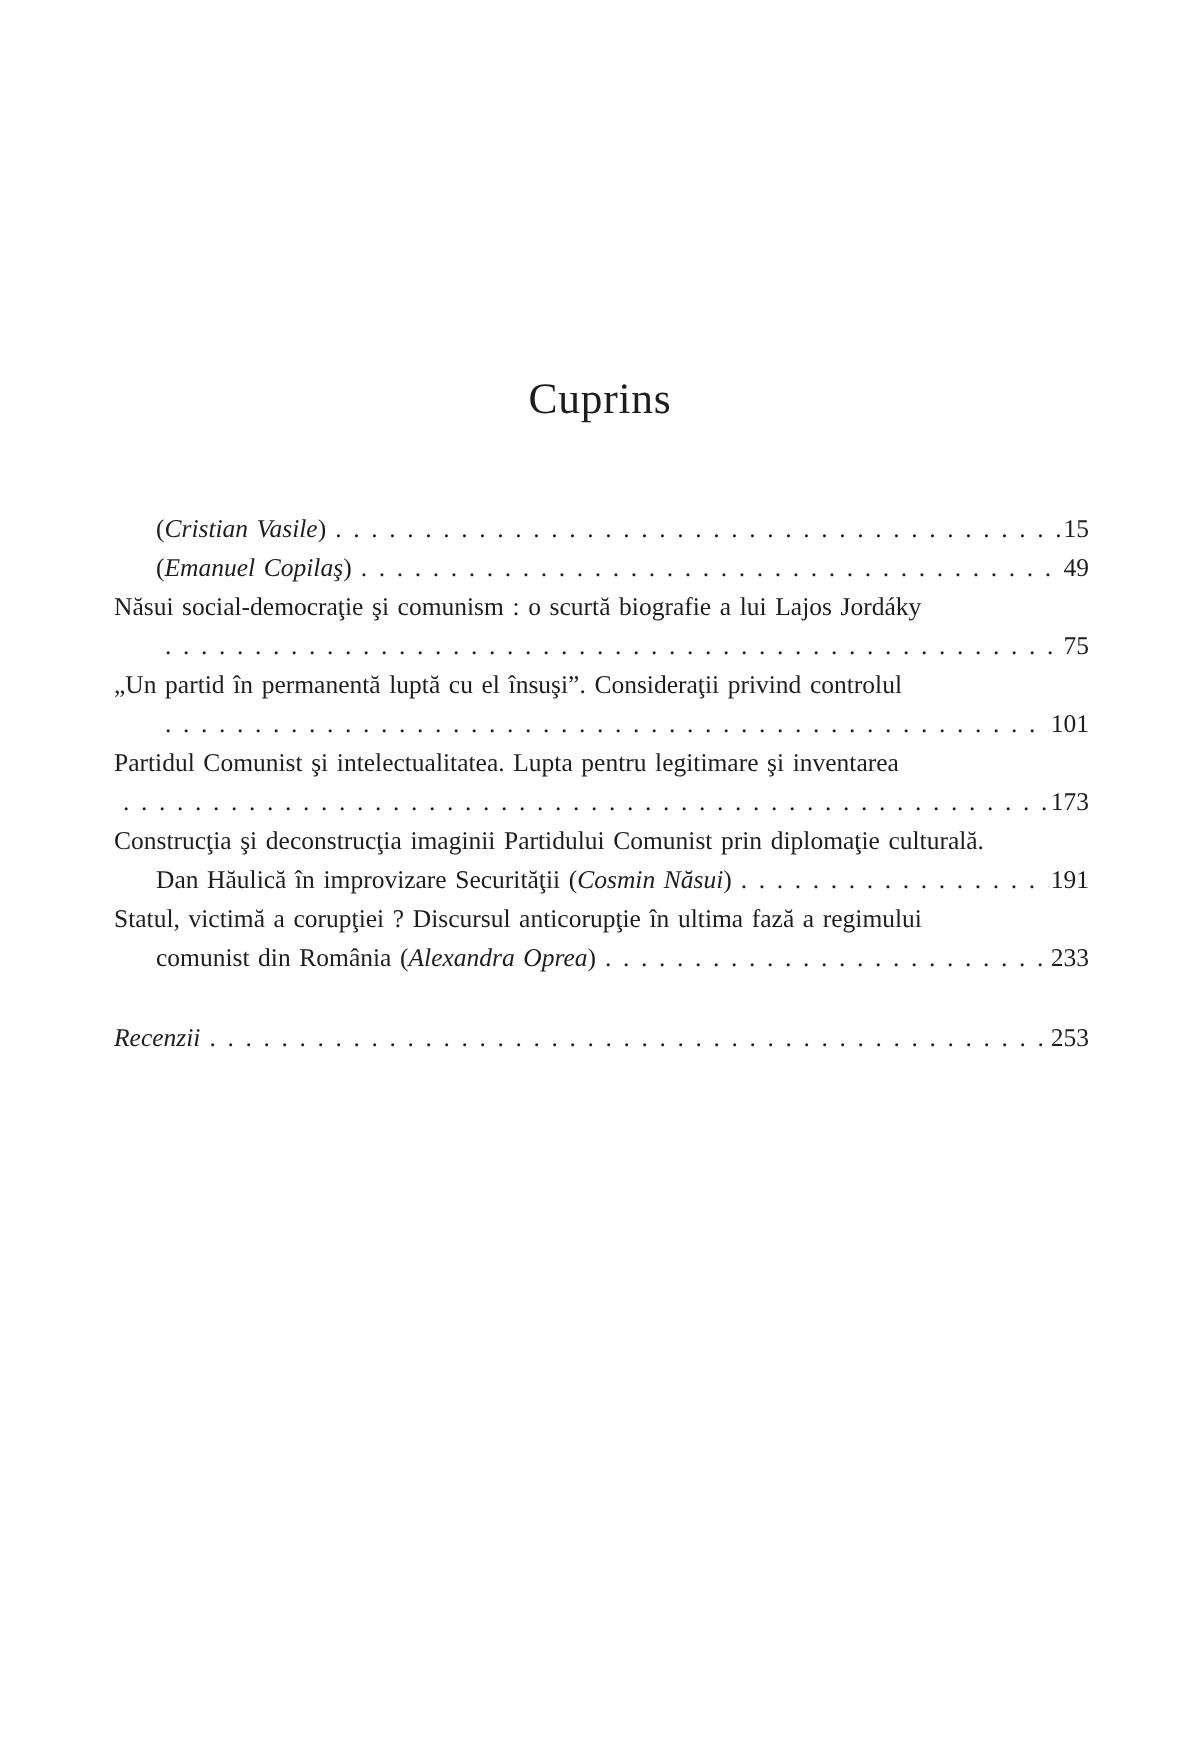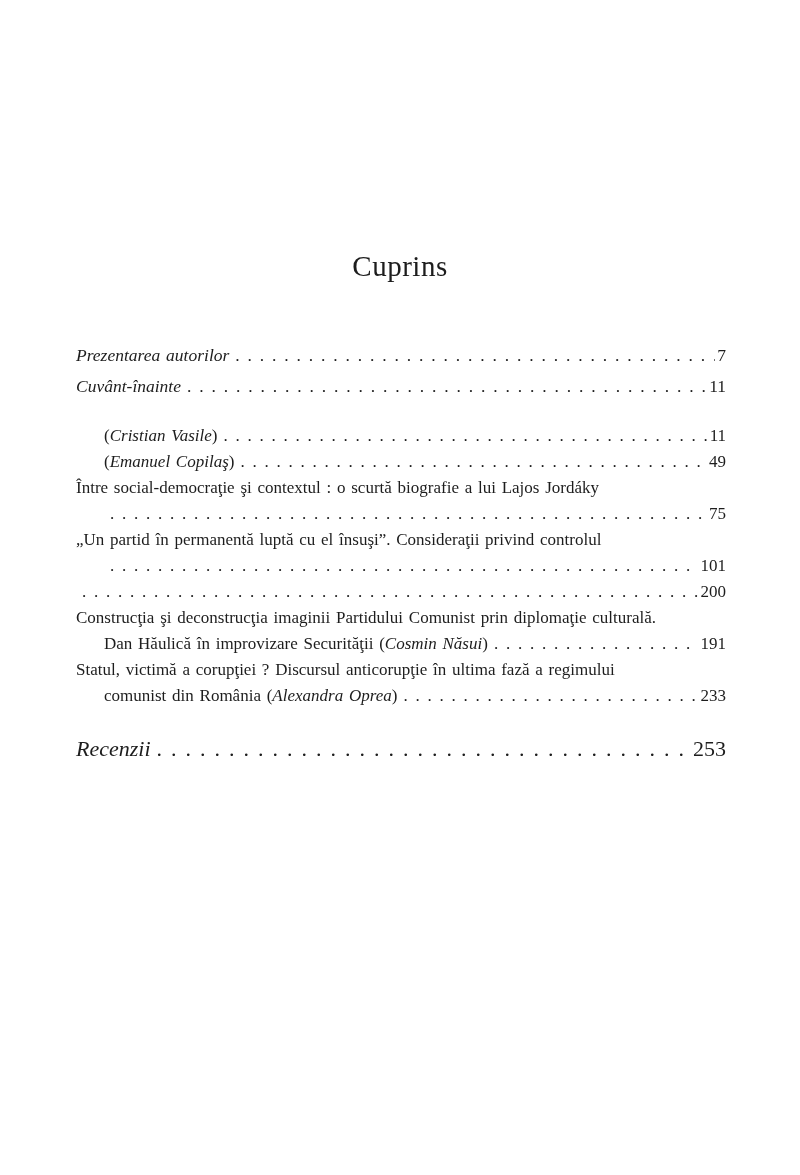--- a/index.html
+++ b/index.html
@@ -26,21 +26,21 @@
   .toc {
     margin: 57px 74px 0 76px; 
     font-size: 17px;
     word-spacing: 1.5px;
   }
   .group-front .line { line-height: 31px; font-size: 17.5px; }
   .group-front .txt { font-style: italic; }
   .group-main { margin-top: 21px; }
   .group-main .line { line-height: 26px; }
   .group-back { margin-top: 27px; }
-  .group-back .line { line-height: 26px; font-size: 22px; justify-content: flex-end; }
+  .group-back .line { line-height: 26px; font-size: 17px; justify-content: flex-end; }
   .group-back .txt { font-style: italic; }
   .line {
     display: flex;
     align-items: baseline;
     white-space: nowrap;
   }
   .line.indent { padding-left: 28px; }
   .txt i { font-style: italic; }
   .leader {
     flex: 1;
@@ -55,75 +55,62 @@
     letter-spacing: 1px;
   }
   .pg { text-align: right; }
 </style>
 </head>
 <body>
 
 <div class="page">
   <h1 class="title">Cuprins</h1>
   <div class="toc" id="toc">
-      <div class="group group-front">
-        <div class="entry">
-          <div class="line">
-            <span class="txt"><i>Prezentarea autorilor</i></span>
-            <span class="leader"></span>
-            <span class="pg">7</span>
-          </div>
-        </div>
-        <div class="entry">
-          <div class="line">
-            <span class="txt"><i>Cuvânt-înainte</i></span>
-            <span class="leader"></span>
-            <span class="pg">11</span>
-          </div>
-        </div>
-      </div>
       <div class="group group-main">
         <div class="entry">
           <div class="line indent">
             <span class="txt"><span>(</span><i>Cristian Vasile</i><span>)</span></span>
             <span class="leader"></span>
-            <span class="pg">11</span>
+            <span class="pg">15</span>
           </div>
         </div>
         <div class="entry">
           <div class="line indent">
             <span class="txt"><span>(</span><i>Emanuel Copilaş</i><span>)</span></span>
             <span class="leader"></span>
             <span class="pg">49</span>
           </div>
         </div>
         <div class="entry">
           <div class="line">
-            <span class="txt"><span>Între social-democraţie şi contextul : o scurtă biografie a lui Lajos Jordáky</span></span>
+            <span class="txt"><span>Năsui social-democraţie şi comunism : o scurtă biografie a lui Lajos Jordáky</span></span>
           </div>
           <div class="line indent">
             <span class="leader"></span>
             <span class="pg">75</span>
           </div>
         </div>
         <div class="entry">
           <div class="line">
             <span class="txt"><span>„Un partid în permanentă luptă cu el însuşi”. Consideraţii privind controlul</span></span>
           </div>
           <div class="line indent">
             <span class="leader"></span>
             <span class="pg">101</span>
           </div>
         </div>
         <div class="entry">
+          <div class="line">
+            <span class="txt"><span>Partidul Comunist şi intelectualitatea. Lupta pentru legitimare şi inventarea</span></span>
+          </div>
         </div>
         <div class="entry">
           <div class="line">
             <span class="leader"></span>
-            <span class="pg">200</span>
+            <span class="pg">173</span>
           </div>
         </div>
         <div class="entry">
           <div class="line">
             <span class="txt"><span>Construcţia şi deconstrucţia imaginii Partidului Comunist prin diplomaţie culturală.</span></span>
           </div>
           <div class="line indent">
             <span class="txt"><span>Dan Hăulică în improvizare Securităţii (</span><i>Cosmin Năsui</i><span>)</span></span>
             <span class="leader"></span>
             <span class="pg">191</span>

